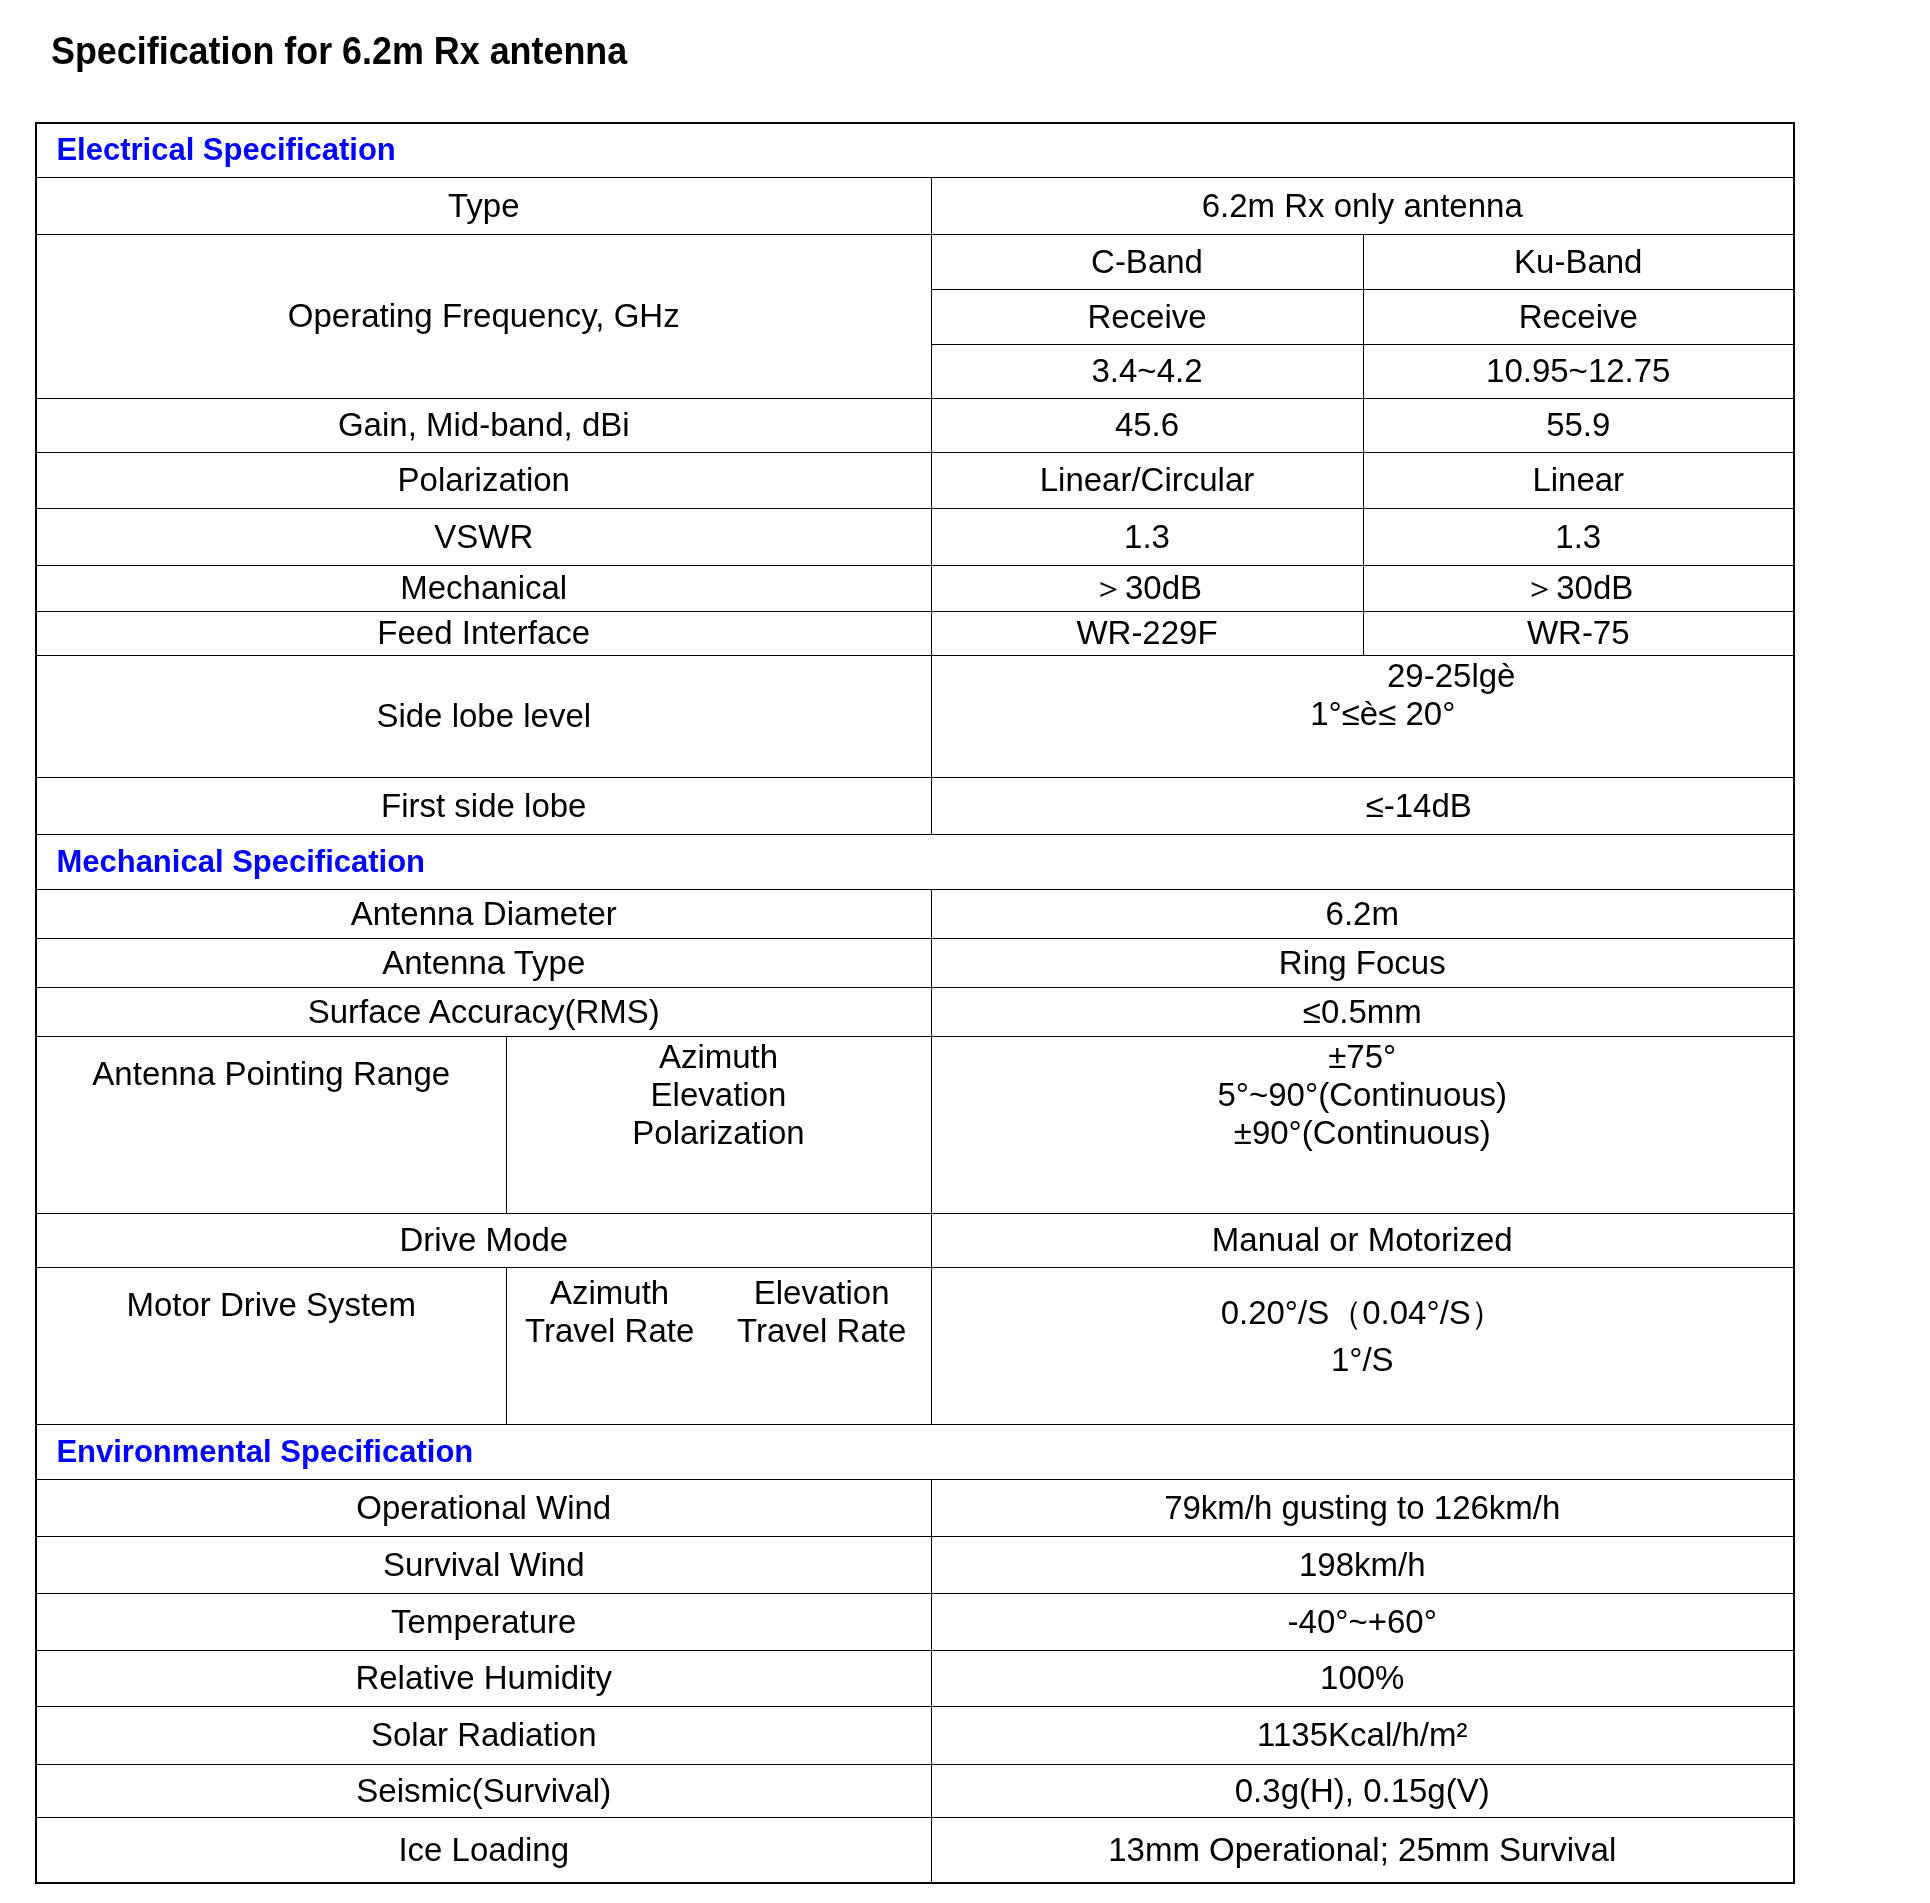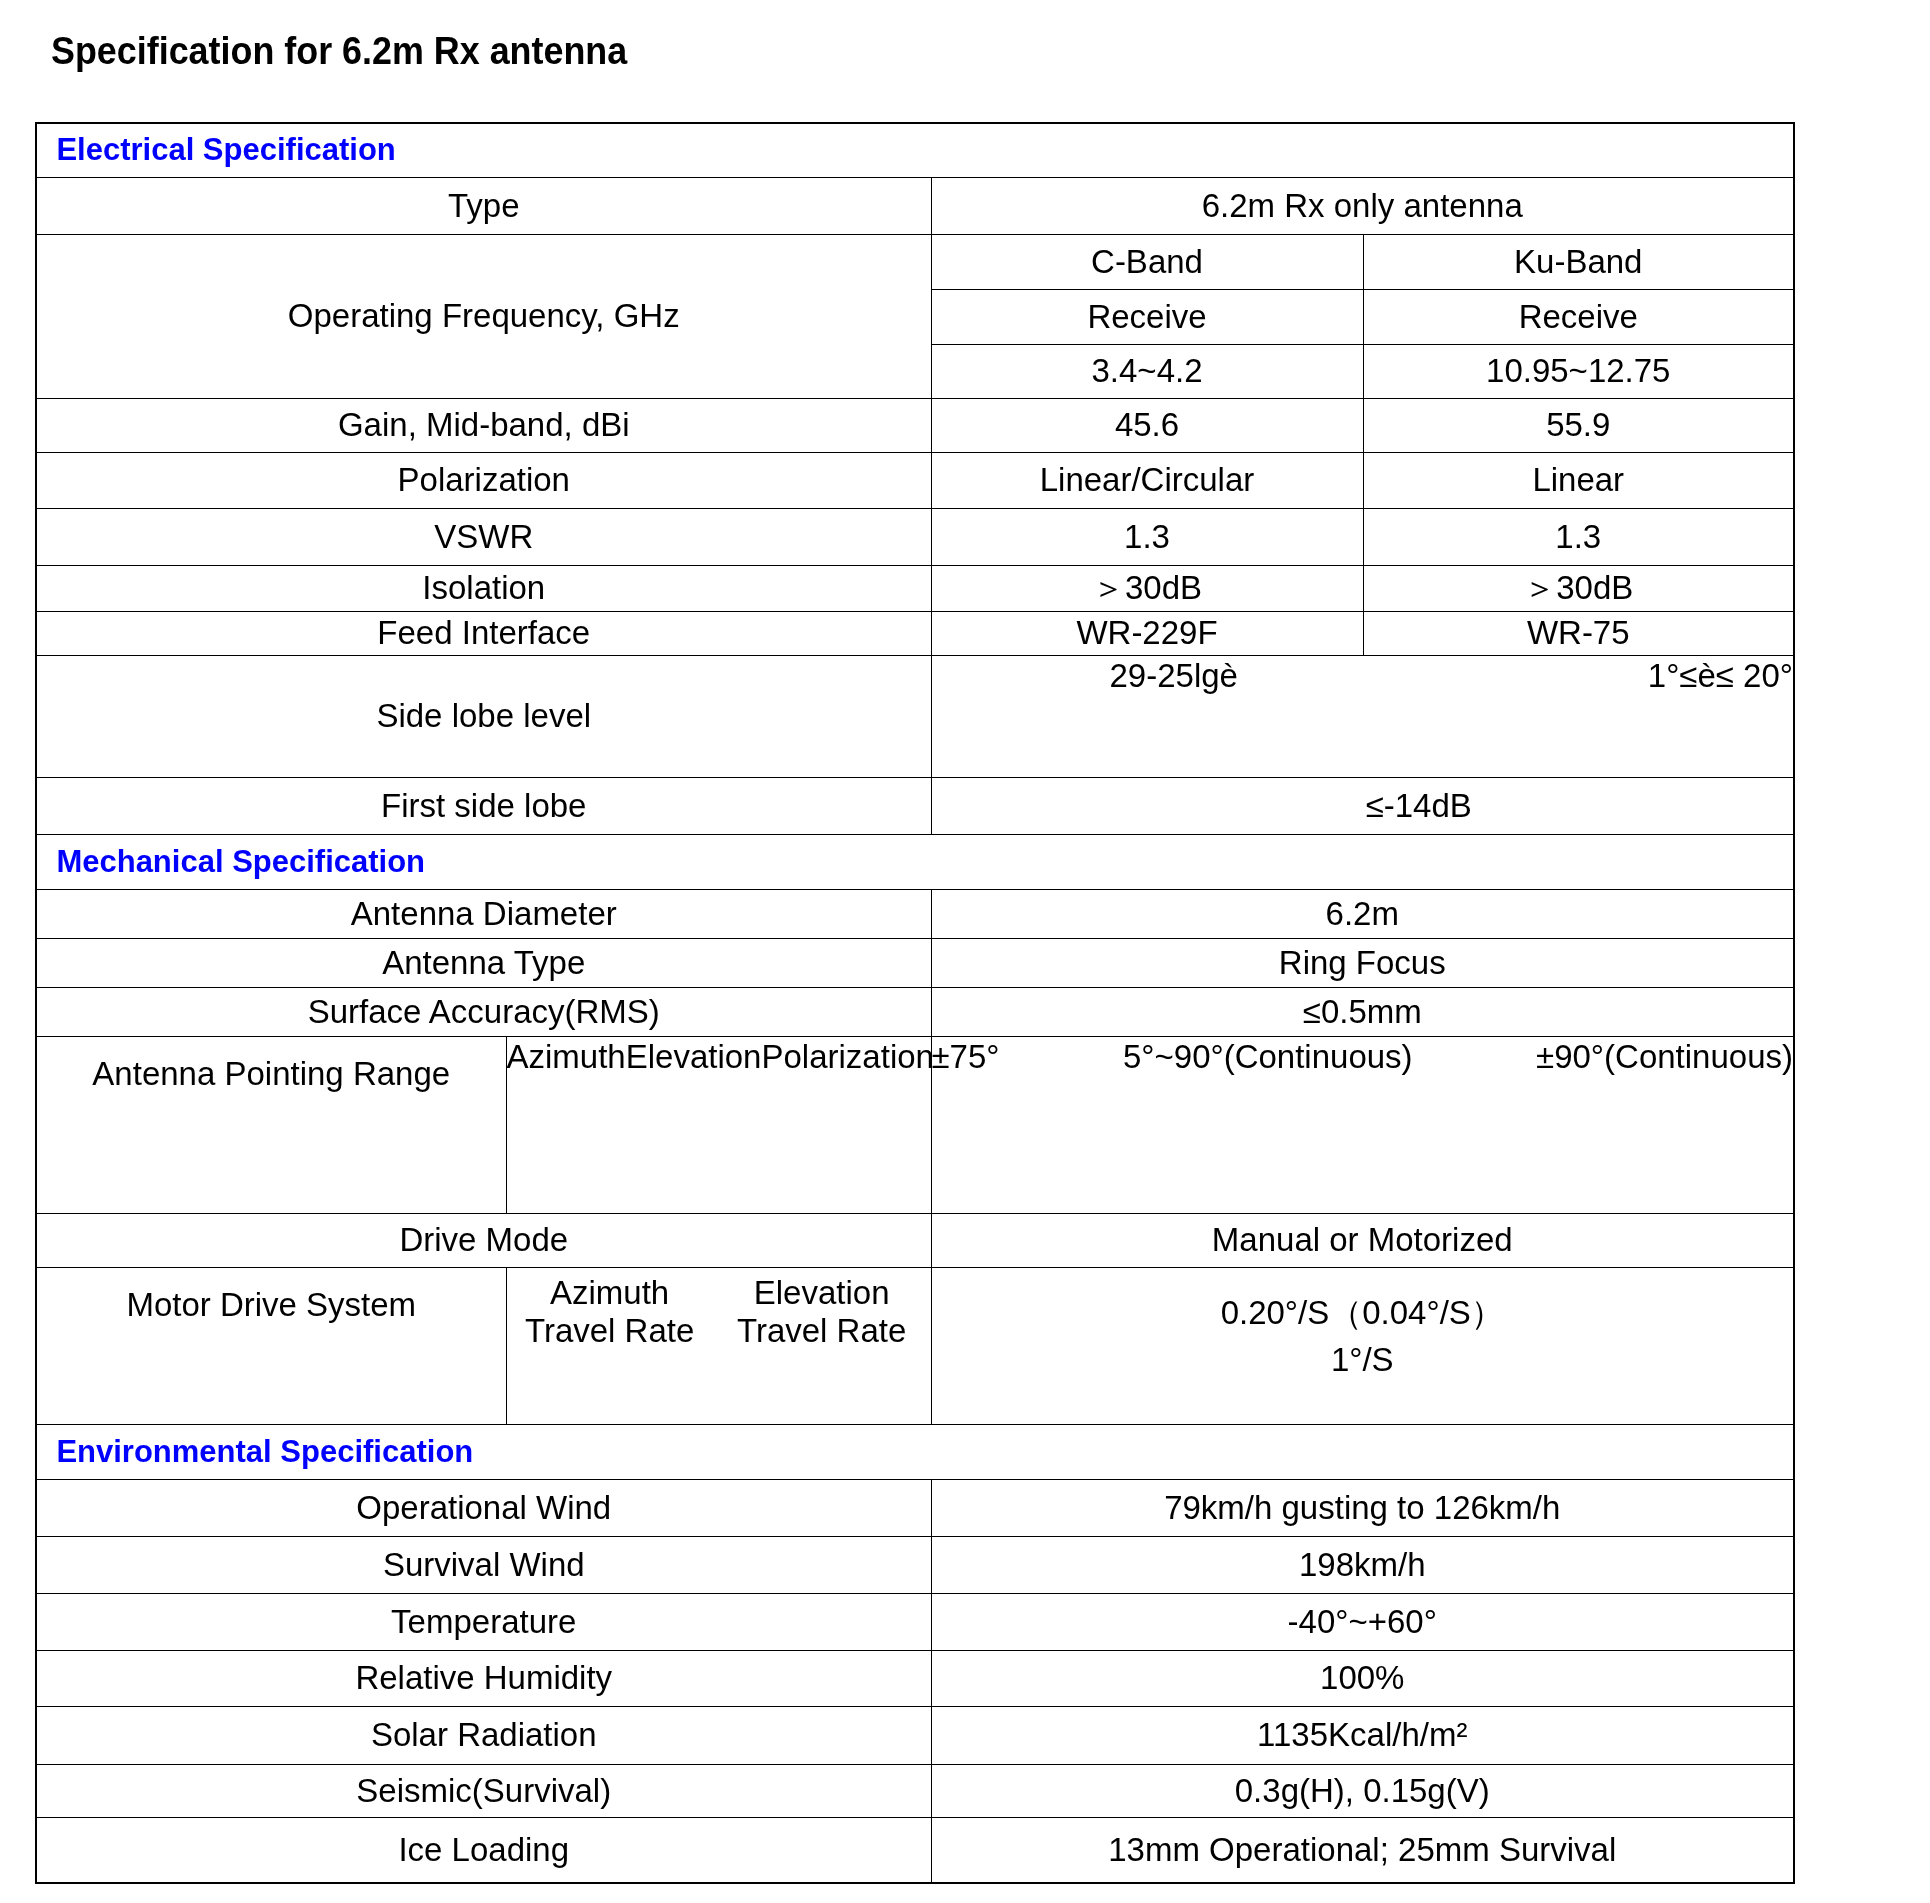--- a/index.html
+++ b/index.html
@@ -25,21 +25,21 @@
   td.sec{
     text-align:left;padding-left:19.4px;
     font-weight:bold;font-size:31px;color:var(--heading,#0000FF);
   }
   
   tr.h49{height:40px} tr.h54{height:44px} tr.h60{height:49px} tr.h66{height:53px}
   tr.h67{height:54px} tr.h68{height:55px} tr.h69{height:56px} tr.h70{height:57px}
   tr.h72{height:58px} tr.h81{height:66px} tr.h150{height:122px} tr.h194{height:157px}
   tr.h218{height:177px}
   
-  .stack-evenly{display:flex;justify-content:space-between;}
+  .stack-evenly{display:flex;flex-direction:column;justify-content:flex-start;}
   .hv146{height:118px;} .hv214{height:173px;}
   .stack-between{height:144px;display:flex;flex-direction:row;justify-content:space-between;padding:4.9px 0;}
   td.top-label{vertical-align:top;padding-top:18px;}
   td.top-val{vertical-align:top;padding-top:21px;}
   td.top-val .vline{display:block;line-height:47px;}
   .line{display:block;}
   
   .ind220{padding-left:178px;} .ind50{padding-left:41px;}
   td.ind184{padding-left:113px;}
 </style>
@@ -86,21 +86,21 @@
     <td colspan="2">Polarization</td>
     <td>Linear/Circular</td>
     <td>Linear</td>
   </tr>
   <tr class="h70">
     <td colspan="2">VSWR</td>
     <td>1.3</td>
     <td>1.3</td>
   </tr>
   <tr class="h49">
-    <td colspan="2">Isolation</td>
+    <td colspan="2">Mechanical</td>
     <td>＞30dB</td>
     <td>＞30dB</td>
   </tr>
   <tr class="h54">
     <td colspan="2">Feed Interface</td>
     <td>WR-229F</td>
     <td>WR-75</td>
   </tr>
   <tr class="h150">
     <td colspan="2">Side lobe level</td>

